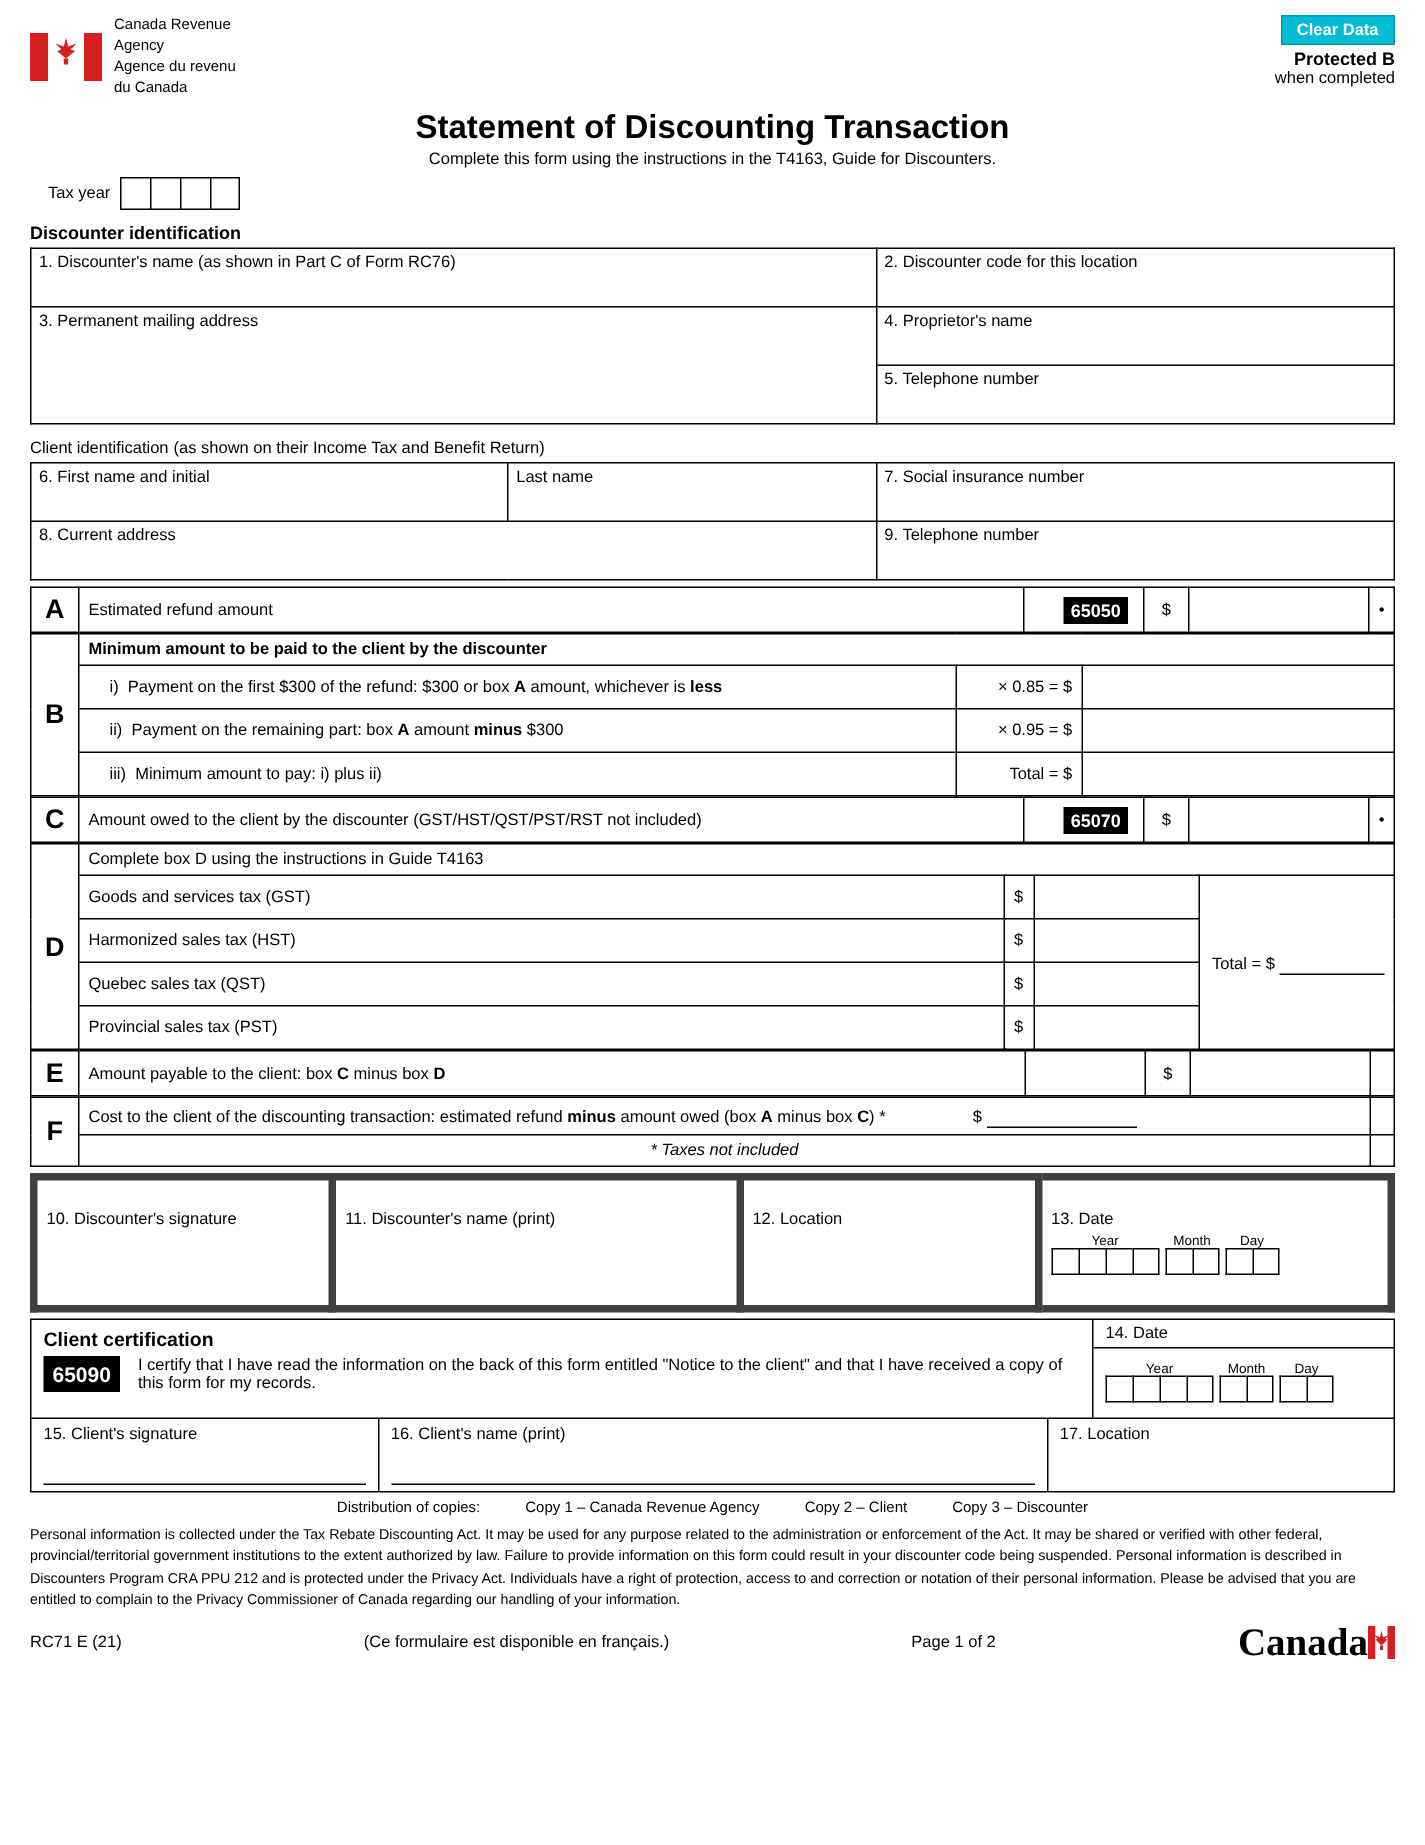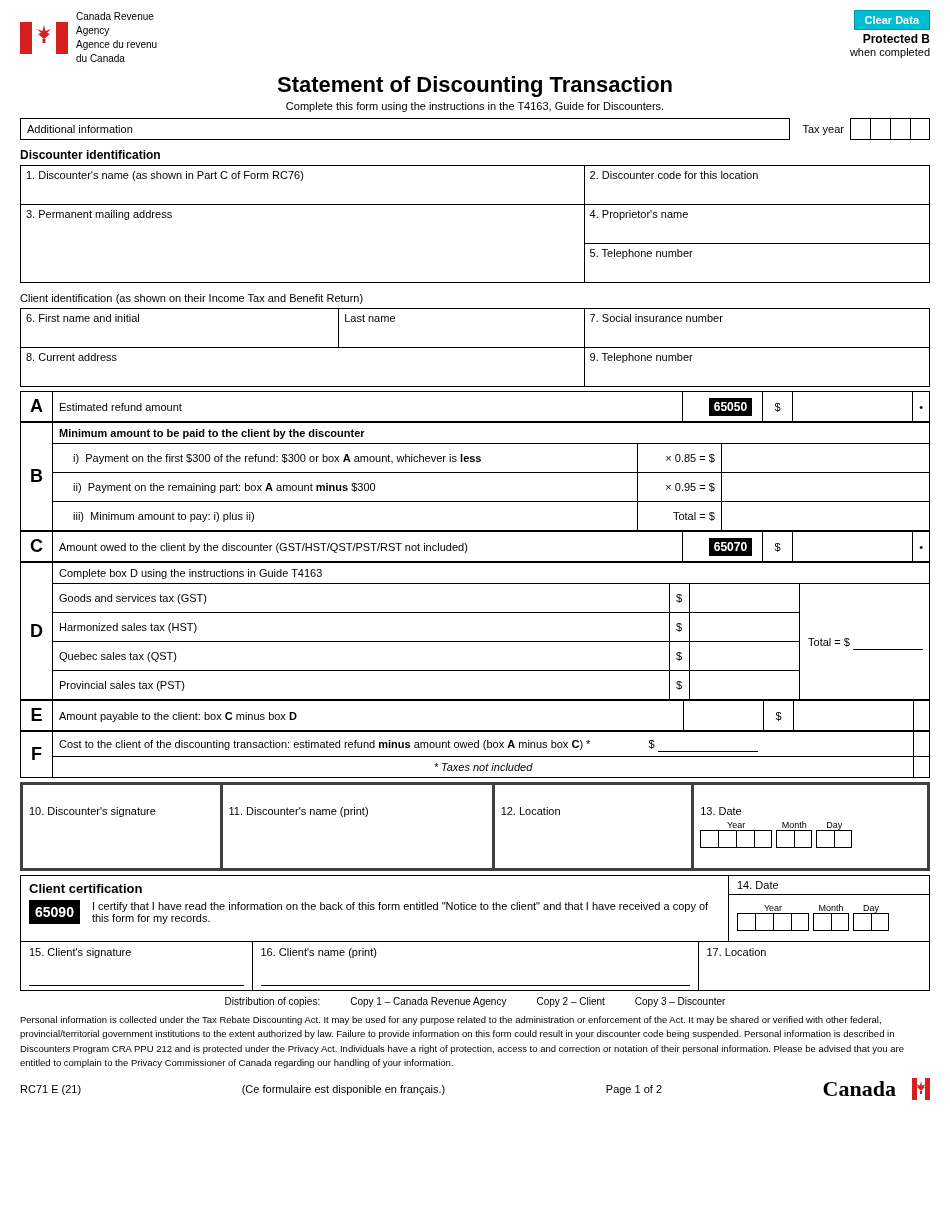--- a/index.html
+++ b/index.html
@@ -162,40 +162,40 @@
       margin-right: 4px;
       display: inline-block;
     }
     
     .sig-table {
       width: 100%;
       border-collapse: collapse;
       margin-bottom: 4px;
     }
     .sig-table td {
-      border: 3px solid #404040;
+      border: 5px solid #404040;
       padding: 20px 6px;
       vertical-align: top;
     }
     .legal-text {
       font-size: 9.5px;
       line-height: 1.5;
       margin: 6px 0;
     }
     .form-footer {
       display: flex;
       justify-content: space-between;
       align-items: center;
       margin-top: 6px;
     }
     .canada-wordmark {
       display: flex;
       align-items: center;
-      gap: 16px;
-      font-size: 22px;
+      gap: 0;
+      font-size: 26px;
       font-weight: bold;
       font-family: serif;
     }
   </style>
 </head>
 <body>
 
 <div class="page">
 
   <div class="top-header">
@@ -222,23 +222,20 @@
         <strong>Protected B</strong><br>
         <span>when completed</span>
       </div>
     </div>
   </div>
 
   <div class="form-title">Statement of Discounting Transaction</div>
   <div class="form-subtitle">Complete this form using the instructions in the T4163, Guide for Discounters.</div>
 
   <div class="tax-year-row">
-    <div class="additional-info-box">
-      <span>Additional information</span>
-    </div>
     <div class="tax-year-box">
       <span class="tax-year-label">Tax year</span>
       <div class="year-cells">
         <div class="year-cell"></div>
         <div class="year-cell"></div>
         <div class="year-cell"></div>
         <div class="year-cell"></div>
       </div>
     </div>
   </div>

